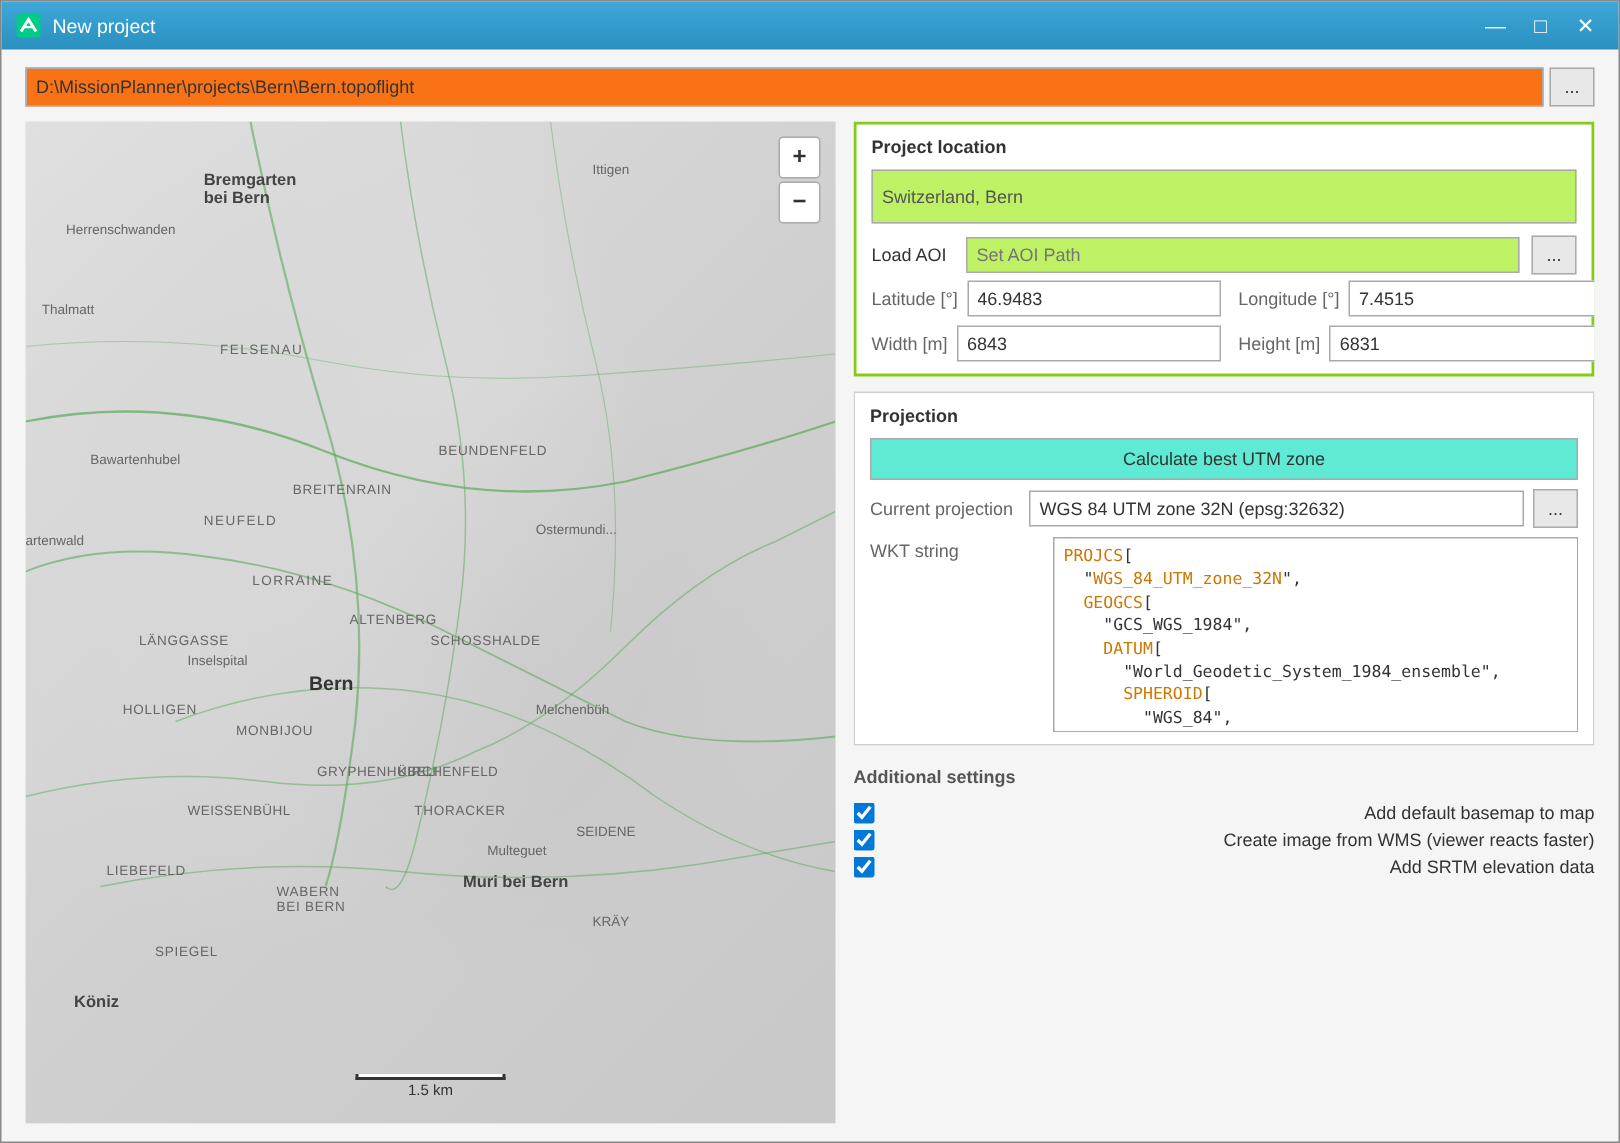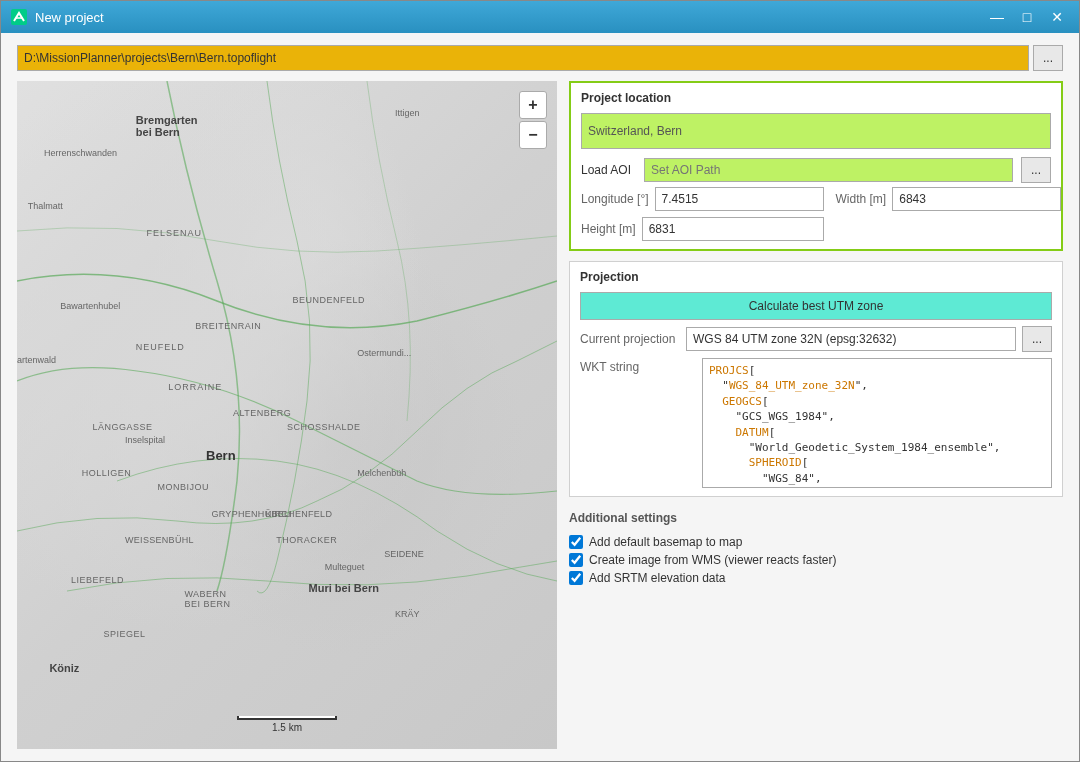--- a/index.html
+++ b/index.html
@@ -84,21 +84,21 @@
 
     .path-row {
       display: flex;
       gap: 4px;
     }
 
     .path-input {
       flex: 1;
       height: 26px;
       border: 1px solid #aaa;
-      background: #eab308;
+      background: #f97316;
       padding: 2px 6px;
       font-size: 12px;
       color: #333;
     }
 
     .browse-btn {
       width: 30px;
       height: 26px;
       border: 1px solid #aaa;
       background: #e8e8e8;
@@ -383,20 +383,21 @@
       display: flex;
       flex-direction: column;
       gap: 4px;
       padding-top: 6px;
     }
 
     .checkbox-row {
       display: flex;
       align-items: center;
       gap: 6px;
+      justify-content: space-between;
     }
 
     .checkbox-input {
       width: 14px;
       height: 14px;
       accent-color: #0078d7;
       cursor: pointer;
     }
 
     .checkbox-label {
@@ -515,20 +516,24 @@
           
           <div class="aoi-row">
             <span class="aoi-label">Load AOI</span>
             <input class="aoi-input" type="text" placeholder="Set AOI Path" style="">
             <button class="browse-btn">...</button>
           </div>
 
           
           <div class="coord-grid">
             <div class="coord-item">
+              <span class="coord-label">Latitude [°]</span>
+              <input class="coord-input" type="text" value="46.9483" style="">
+            </div>
+            <div class="coord-item">
               <span class="coord-label">Longitude [°]</span>
               <input class="coord-input" type="text" value="7.4515" style="">
             </div>
             <div class="coord-item">
               <span class="coord-label">Width [m]</span>
               <input class="coord-input" type="text" value="6843" style="">
             </div>
             <div class="coord-item">
               <span class="coord-label">Height [m]</span>
               <input class="coord-input" type="text" value="6831" style="">

